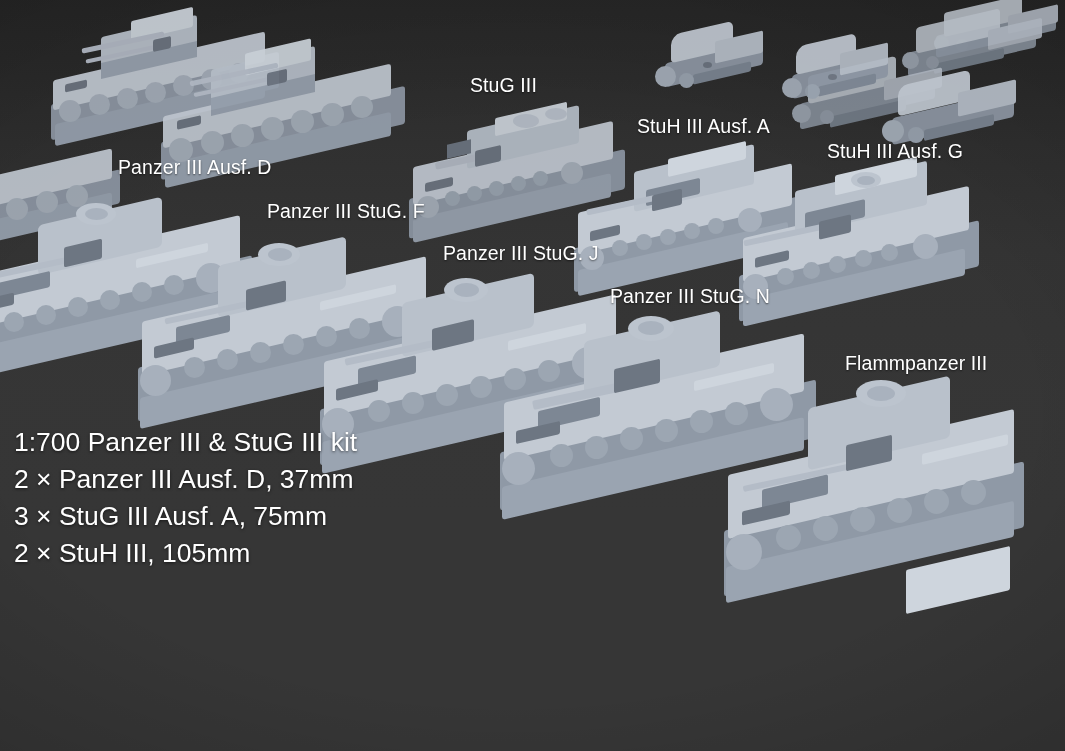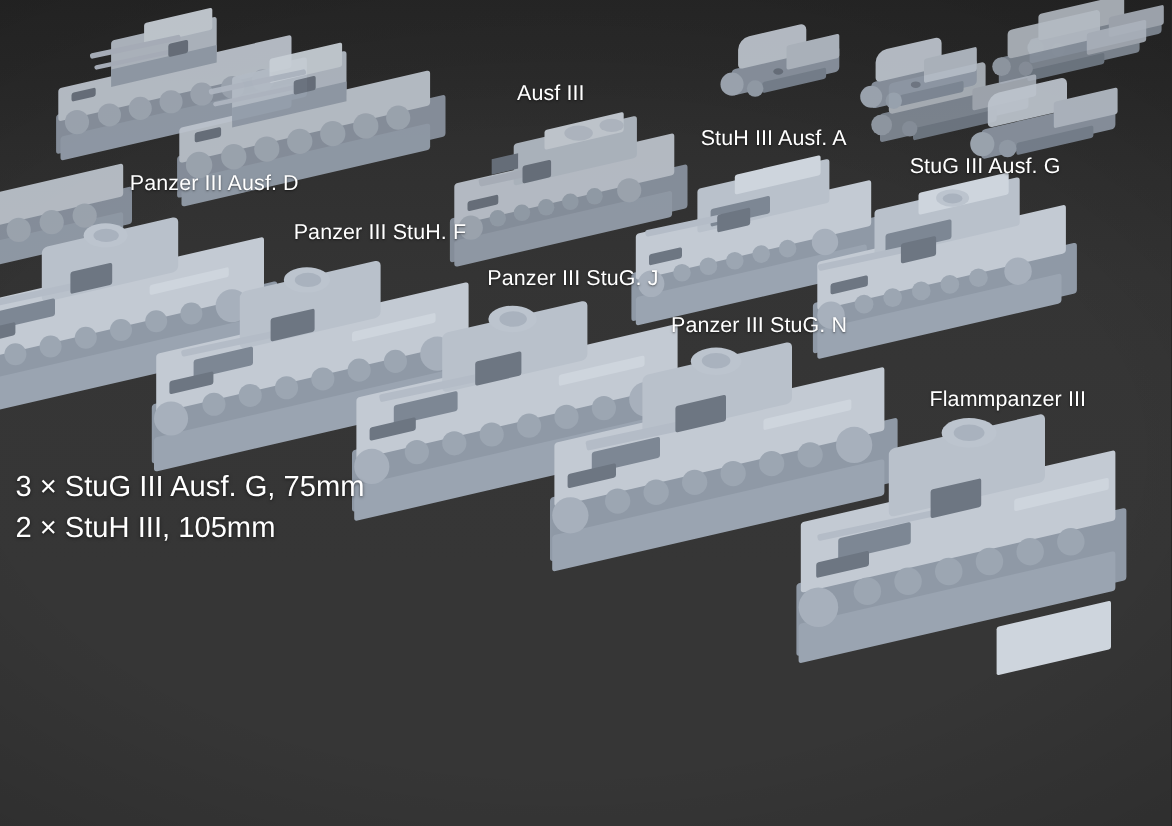--- a/index.html
+++ b/index.html
@@ -371,26 +371,28 @@
     <div class="part wheel sm" style="left:150px;top:137px;width:25px;height:25px;"></div>
     <div class="part wheel sm" style="left:187px;top:128px;width:25px;height:25px;"></div>
     <div class="part wheel sm" style="left:224px;top:119px;width:25px;height:25px;"></div>
     <div class="part wheel sm" style="left:261px;top:110px;width:25px;height:25px;"></div>
     <div class="part t-vdark" style="left:42px;top:136px;width:48px;height:14px;transform:skewY(-13deg);border-radius:2px;"></div>
     <div class="part t-light" style="left:222px;top:74px;width:86px;height:11px;transform:skewY(-13deg);border-radius:2px;"></div>
     <div class="part t-light" style="left:206px;top:188px;width:104px;height:44px;transform:skewY(-13deg);border-radius:2px;"></div>
   </div>
 
   <div class="label" style="left:118px;top:158px;">Panzer III Ausf. D</div>
-  <div class="label" style="left:470px;top:76px;">Ausf III</div>
+  <div class="label" style="left:470px;top:76px;">StuG III</div>
   <div class="label" style="left:637px;top:117px;">StuH III Ausf. A</div>
-  <div class="label" style="left:827px;top:142px;">StuG III Ausf. G</div>
-  <div class="label" style="left:267px;top:202px;">Panzer III StuH. F</div>
+  <div class="label" style="left:827px;top:142px;">StuH III Ausf. G</div>
+  <div class="label" style="left:267px;top:202px;">Panzer III StuG. F</div>
   <div class="label" style="left:443px;top:244px;">Panzer III StuG. J</div>
   <div class="label" style="left:610px;top:287px;">Panzer III StuG. N</div>
   <div class="label" style="left:845px;top:354px;">Flammpanzer III</div>
 
   <div class="spec">
-    <span class="row">3 × StuG III Ausf. G, 75mm</span>
+    <span class="row">1:700 Panzer III &amp; StuG III kit</span>
+    <span class="row">2 × Panzer III Ausf. D, 37mm</span>
+    <span class="row">3 × StuG III Ausf. A, 75mm</span>
     <span class="row">2 × StuH III, 105mm</span>
   </div>
 
 </div>
 
 </body></html>

